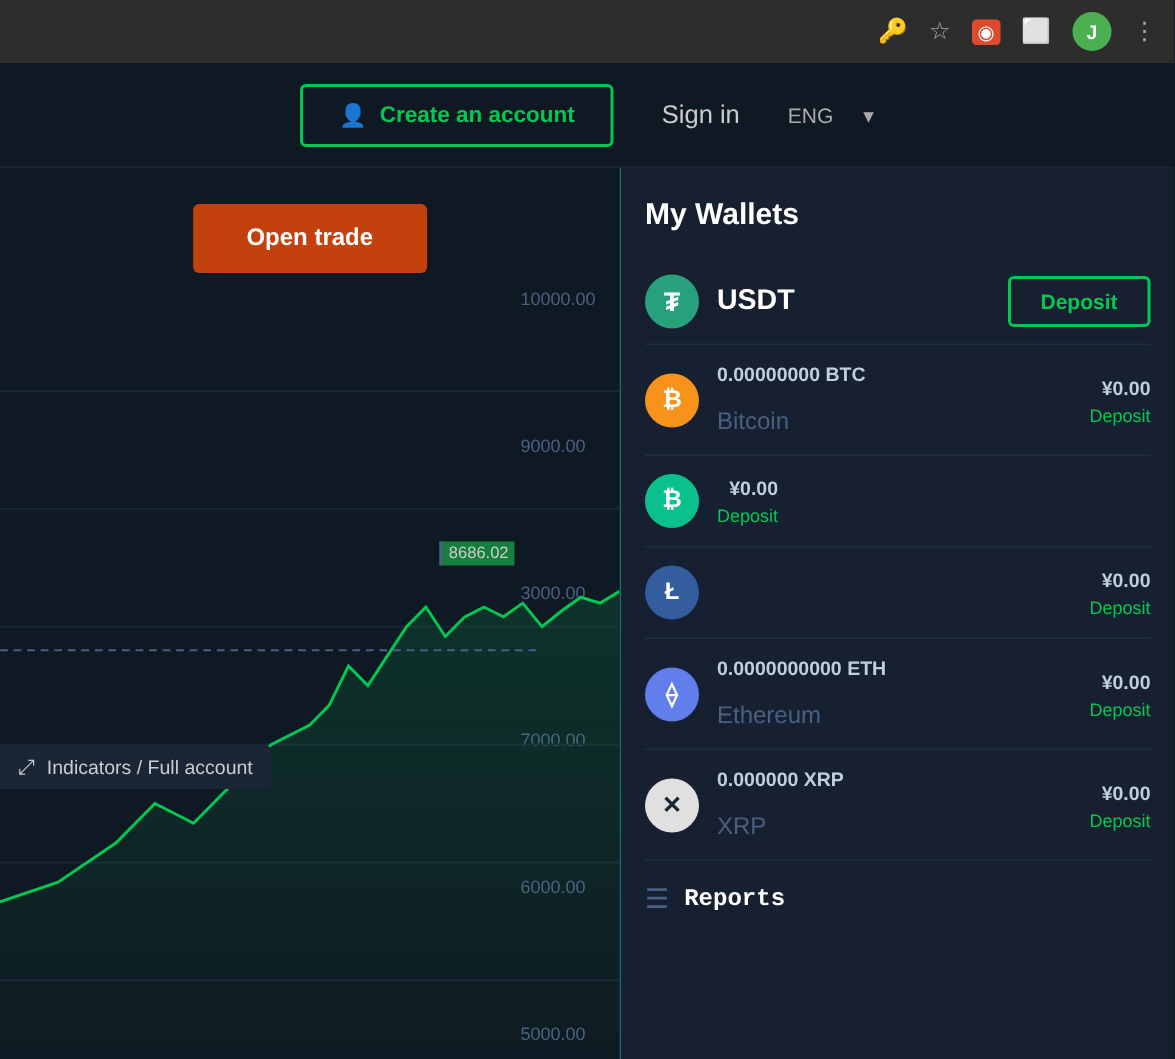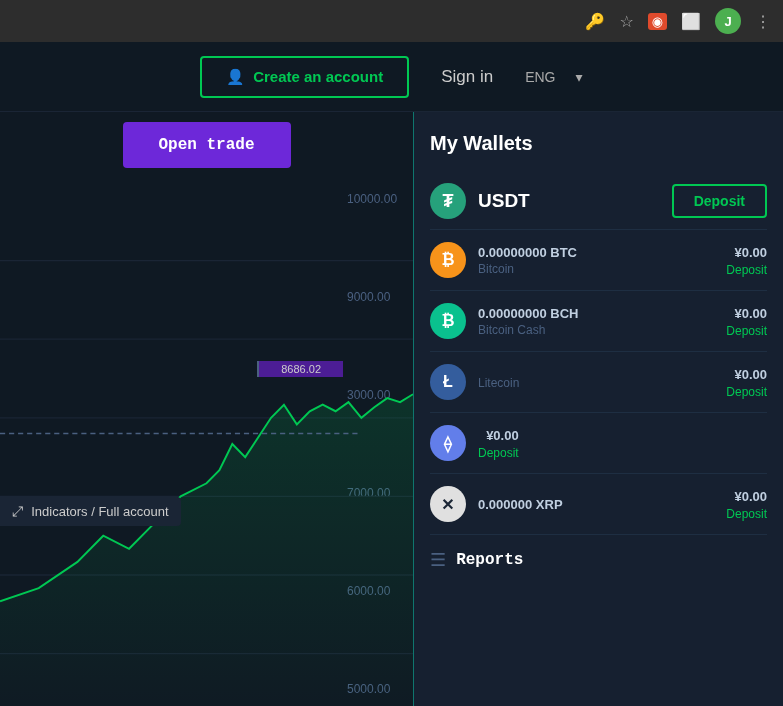--- a/index.html
+++ b/index.html
@@ -91,33 +91,32 @@
     
     .chart-area {
       flex: 1;
       position: relative;
       background: #0f1923;
       overflow: hidden;
     }
 
     .open-trade-btn {
       position: absolute;
-      top: 10px;
+      top: 24px;
       left: 50%;
       transform: translateX(-50%);
-      background: #6d28d9;
+      background: #c2410c;
       color: white;
       border: none;
       padding: 14px 36px;
       font-size: 16px;
       font-weight: 700;
       border-radius: 4px;
       cursor: pointer;
       white-space: nowrap;
-      font-family: Liberation Mono, monospace;
     }
 
     .indicators-bar {
       position: absolute;
       bottom: 180px;
       left: 0;
       background: #1a2535;
       color: #ccc;
       padding: 6px 12px;
       font-size: 13px;
@@ -152,24 +151,24 @@
     .y-label {
       color: #4a6080;
       font-size: 12px;
       text-align: left;
     }
 
     
     .price-callout {
       position: absolute;
       right: 0;
-      background: #4c1d95;
+      background: #15803d;
       color: #ccc;
       font-size: 11px;
-      padding: 2px 22px;
+      padding: 2px 4px;
       border-left: 2px solid #4a6080;
     }
 
     
     .wallets-panel {
       width: 370px;
       background: #162030;
       padding: 20px 16px;
       overflow-y: auto;
       border-left: 1px solid #0f766e;
@@ -249,22 +248,22 @@
     .wallet-info {
       flex: 1;
     }
     .wallet-amount {
       color: #c0cfe0;
       font-size: 13px;
       font-weight: 700;
     }
     .wallet-name {
       color: #4a6080;
-      font-size: 12px;
-      margin-top: 2px;
+      font-size: 16px;
+      margin-top: 16px;
     }
     .wallet-balance {
       text-align: right;
     }
     .wallet-fiat {
       color: #c0cfe0;
       font-size: 13px;
       font-weight: 600;
     }
     .wallet-deposit-link {
@@ -383,50 +382,50 @@
         <div class="wallet-amount">0.00000000 BTC</div>
         <div class="wallet-name">Bitcoin</div>
       </div>
       <div class="wallet-balance">
         <span class="wallet-fiat">¥0.00</span>
         <span class="wallet-deposit-link">Deposit</span>
       </div>
     </div>
         <div class="wallet-row">
       <div class="wallet-icon bch">₿</div>
-      <div class="wallet-info">
-        <div class="wallet-amount">0.00000000 BCH</div>
-        <div class="wallet-name">Bitcoin Cash</div>
-      </div>
       <div class="wallet-balance">
         <span class="wallet-fiat">¥0.00</span>
         <span class="wallet-deposit-link">Deposit</span>
       </div>
     </div>
         <div class="wallet-row">
       <div class="wallet-icon ltc">Ł</div>
       <div class="wallet-info">
-        <div class="wallet-name">Litecoin</div>
       </div>
       <div class="wallet-balance">
         <span class="wallet-fiat">¥0.00</span>
         <span class="wallet-deposit-link">Deposit</span>
       </div>
     </div>
         <div class="wallet-row">
       <div class="wallet-icon eth">⟠</div>
+      <div class="wallet-info">
+        <div class="wallet-amount">0.0000000000 ETH</div>
+        <div class="wallet-name">Ethereum</div>
+      </div>
       <div class="wallet-balance">
         <span class="wallet-fiat">¥0.00</span>
         <span class="wallet-deposit-link">Deposit</span>
       </div>
     </div>
         <div class="wallet-row">
       <div class="wallet-icon xrp">✕</div>
       <div class="wallet-info">
         <div class="wallet-amount">0.000000 XRP</div>
+        <div class="wallet-name">XRP</div>
       </div>
       <div class="wallet-balance">
         <span class="wallet-fiat">¥0.00</span>
         <span class="wallet-deposit-link">Deposit</span>
       </div>
     </div>
       </div>
 
     <div class="reports-row">
       <span class="reports-icon">☰</span>

